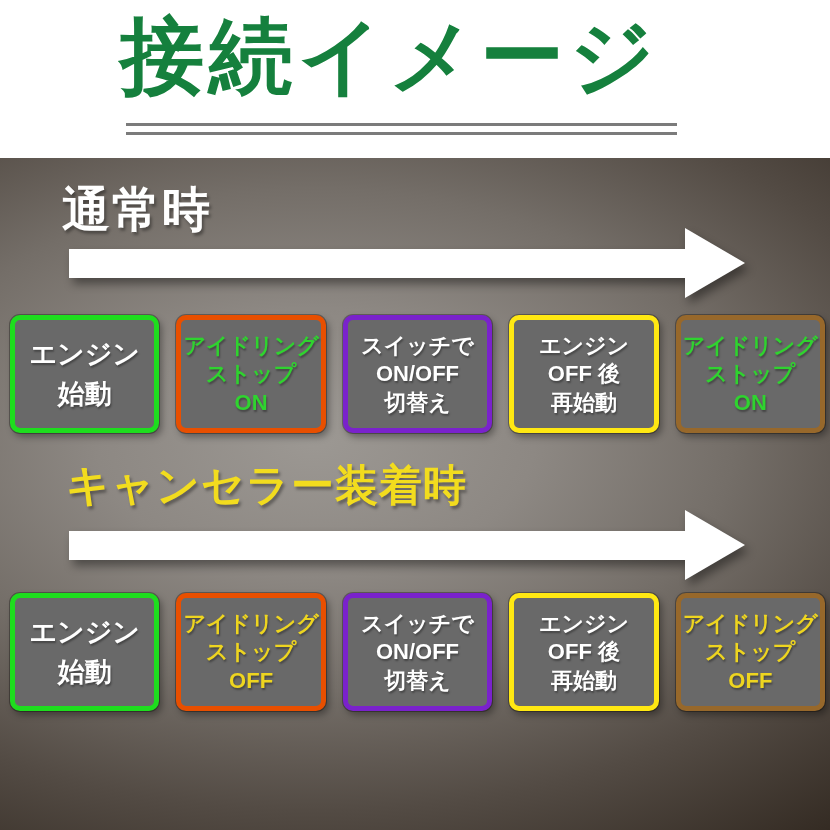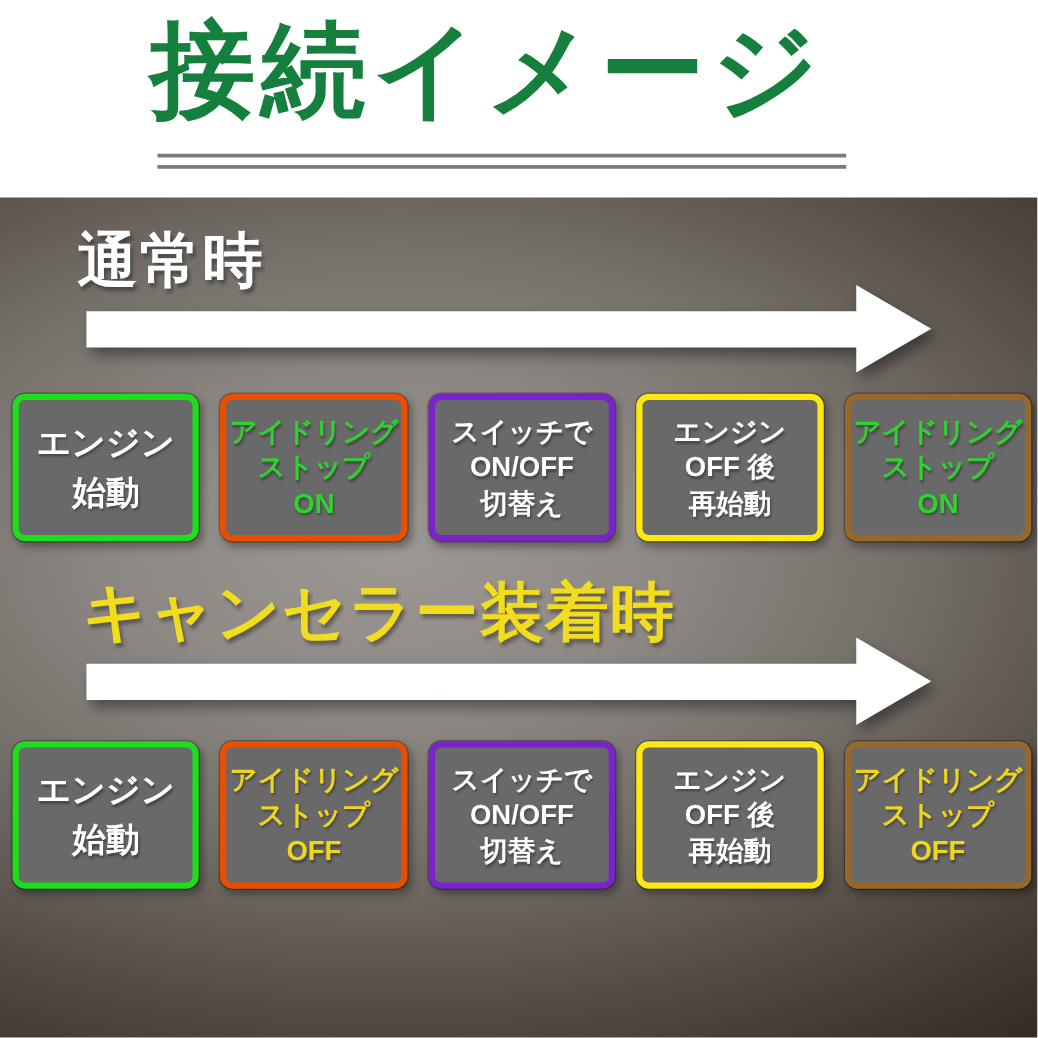--- a/index.html
+++ b/index.html
@@ -27,21 +27,21 @@
       radial-gradient(ellipse 120% 85% at 38% 40%,
         #9c9893 0%, #8d8883 22%, #746e68 42%,
         #534b44 62%, #332a22 84%, #1f160f 100%);
   }
 
   .section-heading{
     position:absolute;font-weight:900;line-height:1;white-space:nowrap;
     text-shadow:2px 3px 3px rgba(0,0,0,0.35);
   }
   .heading-normal{left:62px;top:28px;font-size:48px;letter-spacing:2px;}
-  .heading-canceller{left:66px;top:306px;font-size:51px;letter-spacing:1px;}
+  .heading-canceller{left:66px;top:306px;font-size:43px;letter-spacing:1px;}
 
   .flow-arrow{position:absolute;left:69px;width:676px;height:70px;
     filter:drop-shadow(4px 6px 5px rgba(0,0,0,0.4));}
   .arrow-1{top:70px;}
   .arrow-2{top:352px;}
 
   
   .box-row{
     position:absolute;left:0;width:830px;height:118px;
     display:flex;gap:17px;padding:0 5px 0 10px;box-sizing:border-box;

